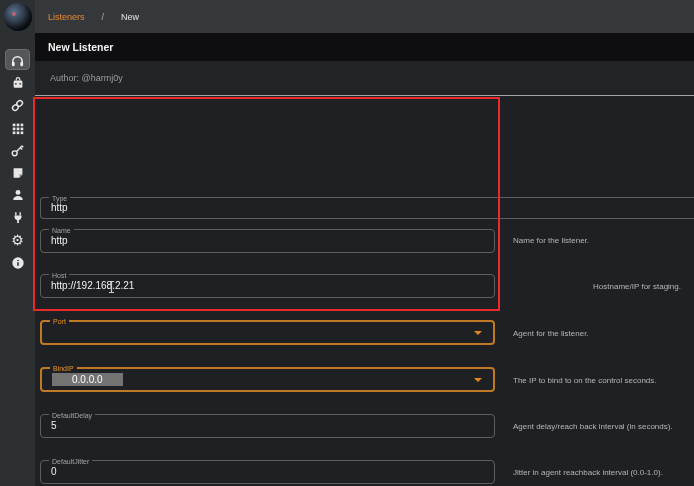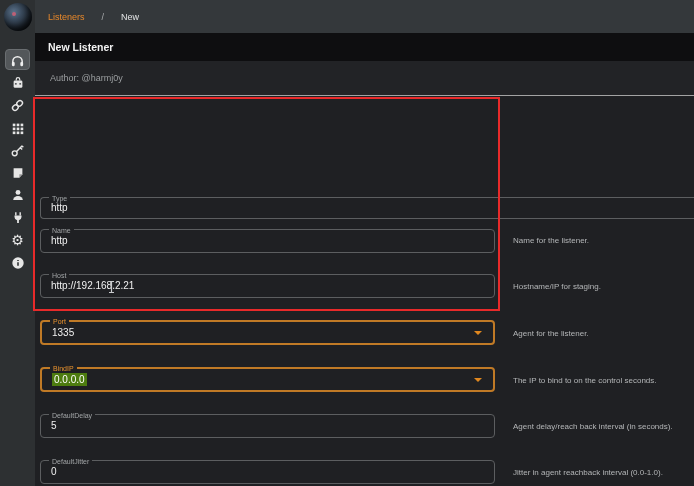--- a/index.html
+++ b/index.html
@@ -39,21 +39,21 @@
   .field.fullwidth{width:auto;right:0;border-radius:4px 0 0 4px;border-right:none;}
   .field .flabel{position:absolute;top:-4.5px;left:8px;font-size:7px;line-height:9px;color:#a2a5a7;
          background:#1f2023;padding:0 3px;white-space:nowrap;}
   .field .fvalue{position:absolute;left:10px;right:24px;top:0;line-height:22px;font-size:10px;color:#f0f0f0;
          white-space:nowrap;overflow:hidden;}
   .field.accent{border:2px solid #c07a26;height:25px;}
   .field.accent .flabel{color:#e8922e;top:-5.5px;}
   .field.accent .fvalue{line-height:21px;}
   .caret{position:absolute;right:11px;top:9px;width:0;height:0;
          border-left:4px solid transparent;border-right:4px solid transparent;border-top:4.5px solid #e0871f;}
-  .sel{background:#4d7c0f;color:#ffffff;padding:1px 2px;}
+  .sel{background:#737373;color:#ffffff;padding:1px 20px;}
 
   .desc{position:absolute;left:478px;width:168px;font-size:8px;color:#b4b6b8;white-space:nowrap;}
 
   
   .annotation{position:absolute;left:33px;top:97px;width:467px;height:214px;border:2px solid #e82a2a;
           box-sizing:border-box;z-index:20;pointer-events:none;}
   .cursor-ibeam{position:absolute;left:107px;top:280px;z-index:21;pointer-events:none;}
 </style>
 </head>
 <body>
@@ -171,25 +171,24 @@
   <div class="field" style="top:133px;">
     <span class="flabel">Name</span>
     <span class="fvalue">http</span>
   </div>
   <div class="desc" style="top:140px;">Name for the listener.</div>
 
   <div class="field" style="top:178px;">
     <span class="flabel">Host</span>
     <span class="fvalue">http://192.168.2.21</span>
   </div>
-  <div class="desc" style="top:186px;">Hostname/IP for staging.</div>
+  <div class="desc" style="top:186px;text-align:right;">Hostname/IP for staging.</div>
 
   <div class="field accent" style="top:224px;">
     <span class="flabel">Port</span>
-    <span class="fvalue">1335</span>
     <span class="caret"></span>
   </div>
   <div class="desc" style="top:233px;">Agent for the listener.</div>
 
   <div class="field accent" style="top:271px;">
     <span class="flabel">BindIP</span>
     <span class="fvalue"><span class="sel">0.0.0.0</span></span>
     <span class="caret"></span>
   </div>
   <div class="desc" style="top:280px;">The IP to bind to on the control seconds.</div>

